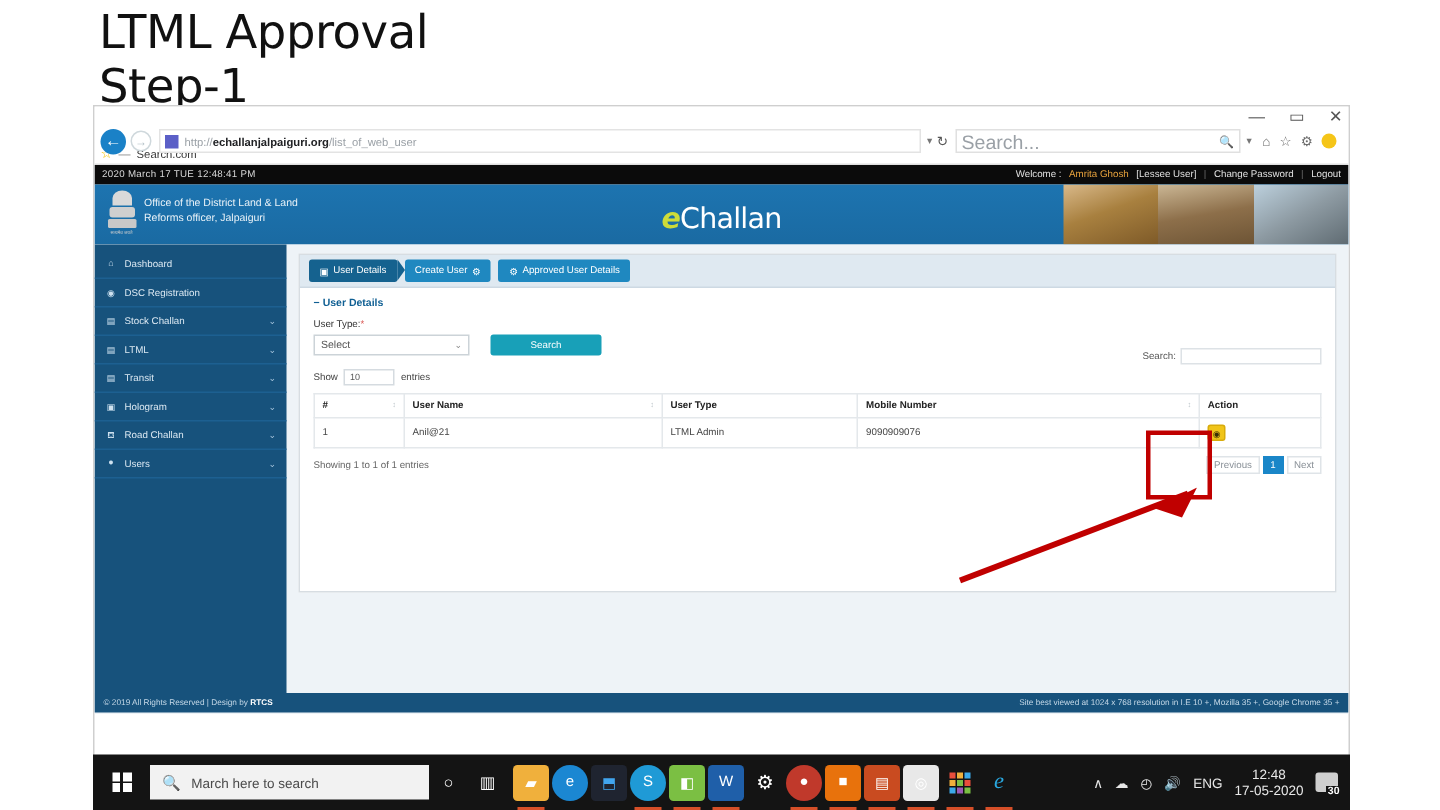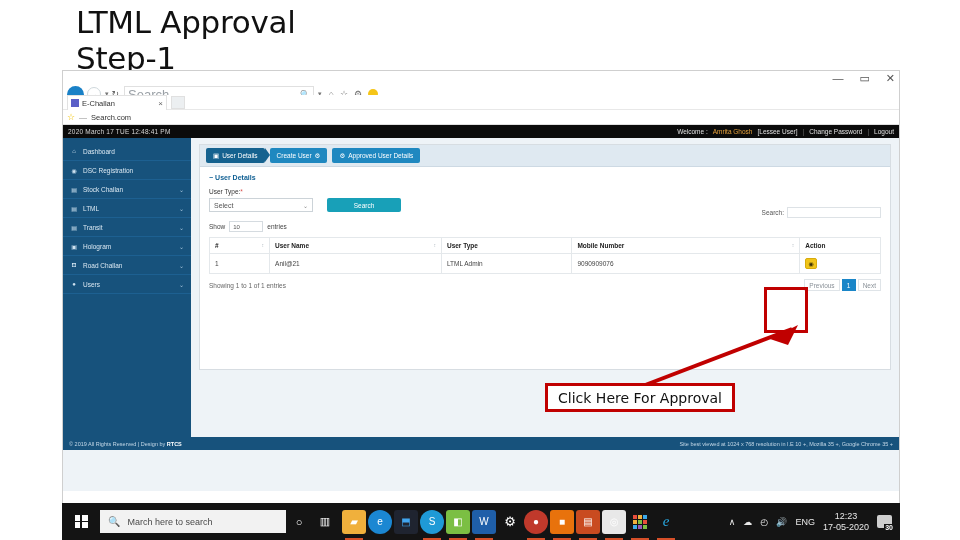--- a/index.html
+++ b/index.html
@@ -6,21 +6,21 @@
   html, body {
     width: 960px; height: 540px;
     background: #ffffff;
     font-family: "Liberation Sans", sans-serif;
     overflow: hidden;
   }
   .slide { position: relative; width: 960px; height: 540px; background: #fff; }
 
   
   .slide-title {
-    position: absolute; left: 76px; top: 4px;
+    position: absolute; left: 66px; top: 4px;
     font-size: 31px; line-height: 36px; color: #111;
     font-family: "DejaVu Sans", sans-serif; font-weight: 400;
     letter-spacing: -0.3px; white-space: pre-line;
   }
 
   
   .browser {
     position: absolute; left: 62px; top: 70px;
     width: 838px; height: 435px;
     background: #ffffff;
@@ -237,44 +237,40 @@
     <div class="chrome-top">
       <div class="win-ctrls">
         <span>—</span>
         <span>▭</span>
         <span>✕</span>
       </div>
 
       <div class="addr-row">
         <div class="nav-back">←</div>
         <div class="nav-fwd">→</div>
+        <div class="addr-box">
+          <span class="site-ico"></span>
+          <span class="url"><span>http://</span><b>echallanjalpaiguri.org</b><span>/list_of_web_user</span></span>
+        </div>
         <span class="addr-caret">▾</span>
         <span class="reload">↻</span>
         <div class="search-box">
           <span class="ph">Search...</span>
           <span class="mag">🔍</span>
         </div>
         <span class="addr-caret">▾</span>
         <div class="ie-icons">
           <span>⌂</span>
           <span>☆</span>
           <span>⚙</span>
           <span class="smiley"></span>
         </div>
       </div>
     </div>
 
-    <div class="tabstrip">
-      <div class="tab">
-        <span class="t-ico"></span>
-        <span class="t-label">E-Challan</span>
-        <span class="t-close">×</span>
-      </div>
-      <div class="newtab"></div>
-    </div>
 
     <div class="favbar">
       <span class="fav-star">☆</span>
       <span class="fav-dash">—</span>
       <span class="fav-label">Search.com</span>
     </div>
 
     <div class="page">
 
       <div class="topbar">
@@ -283,20 +279,36 @@
           <span>Welcome :</span>
           <span class="amber">Amrita Ghosh</span>
           <span>[Lessee User]</span>
           <span class="sep">|</span>
           <span>Change Password</span>
           <span class="sep">|</span>
           <span>Logout</span>
         </span>
       </div>
 
+      <div class="hdr">
+        <div class="emblem">
+          <div class="emb-top"></div>
+            <div class="emb-mid"></div>
+            <div class="emb-bot"></div>
+          <div class="emb-txt">सत्यमेव जयते</div>
+        </div>
+        <div class="org">Office of the District Land &amp; Land
+Reforms officer, Jalpaiguri</div>
+        <div class="logo"><span class="e">e</span><span>Challan</span></div>
+        <div class="banner">
+          <div class="bn bn1"></div>
+            <div class="bn bn2"></div>
+            <div class="bn bn3"></div>
+        </div>
+      </div>
 
       <div class="body-area">
 
         <div class="sidebar">
           <div class="side-item">
             <span class="ico">⌂</span>
             <span class="lbl">Dashboard</span>
             <span class="car"></span>
           </div>
           <div class="side-item">
@@ -425,23 +437,20 @@
         <span>Site best viewed at 1024 x 768 resolution in I.E 10 +, Mozilla 35 +, Google Chrome 35 +</span>
       </div>
     </div>
   </div>
 
   <div class="hl-box"></div>
   <svg class="arrow-svg" viewBox="0 0 180 70">
     <path d="M172 4 L20 62" stroke="#c00000" stroke-width="4" fill="none"></path>
     <path d="M178 0 L150 14 L168 20 Z" fill="#c00000"></path>
   </svg>
-  <div class="callout">
-    <span>Click Here For Approval</span>
-  </div>
 
   <div class="taskbar">
     <div class="start">
       <span class="win-logo">
           <i></i>
           <i></i>
           <i></i>
           <i></i>
         </span>
     </div>
@@ -502,21 +511,21 @@
           <span>e</span>
         </div>
     </div>
     <div class="tray">
       <span>∧</span>
       <span>☁</span>
       <span>◴</span>
       <span>🔊</span>
       <span>ENG</span>
       <span class="clock">
-        <span style="display:block">12:23</span>
+        <span style="display:block">12:48</span>
         <span style="display:block">17-05-2020</span>
       </span>
       <span class="notif">
           <b>30</b>
         </span>
     </div>
   </div>
 
 </div>
 

